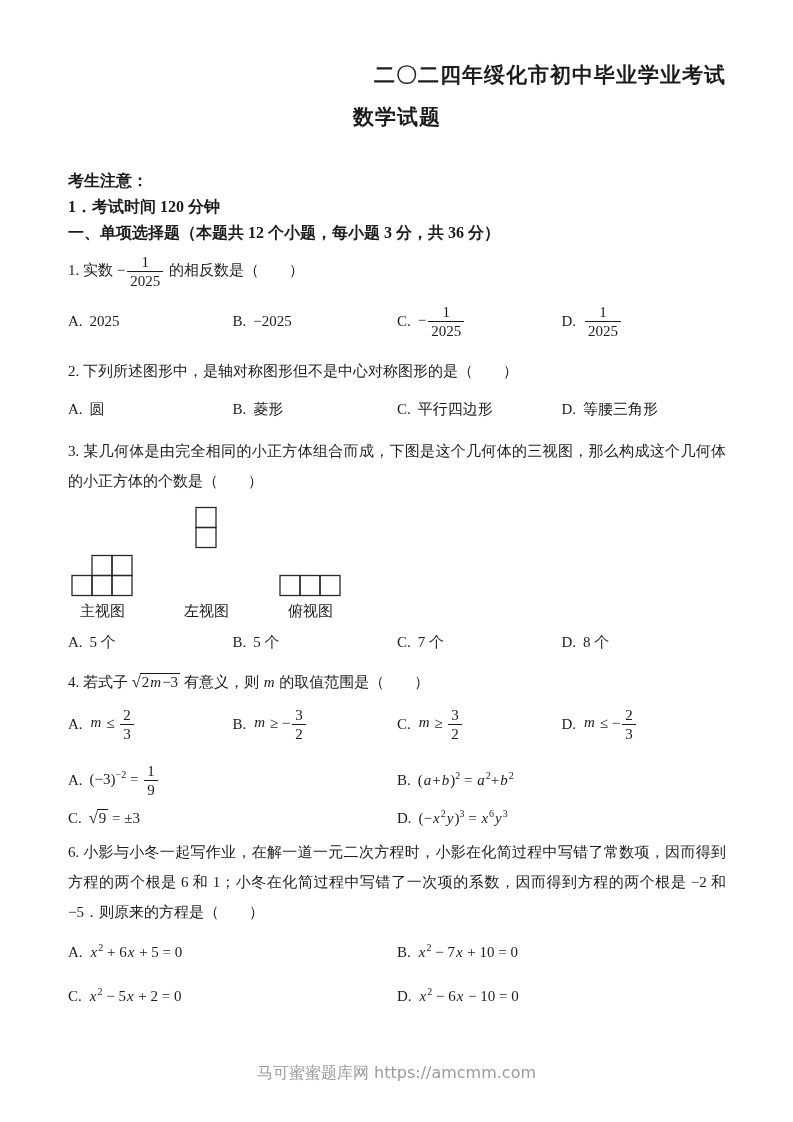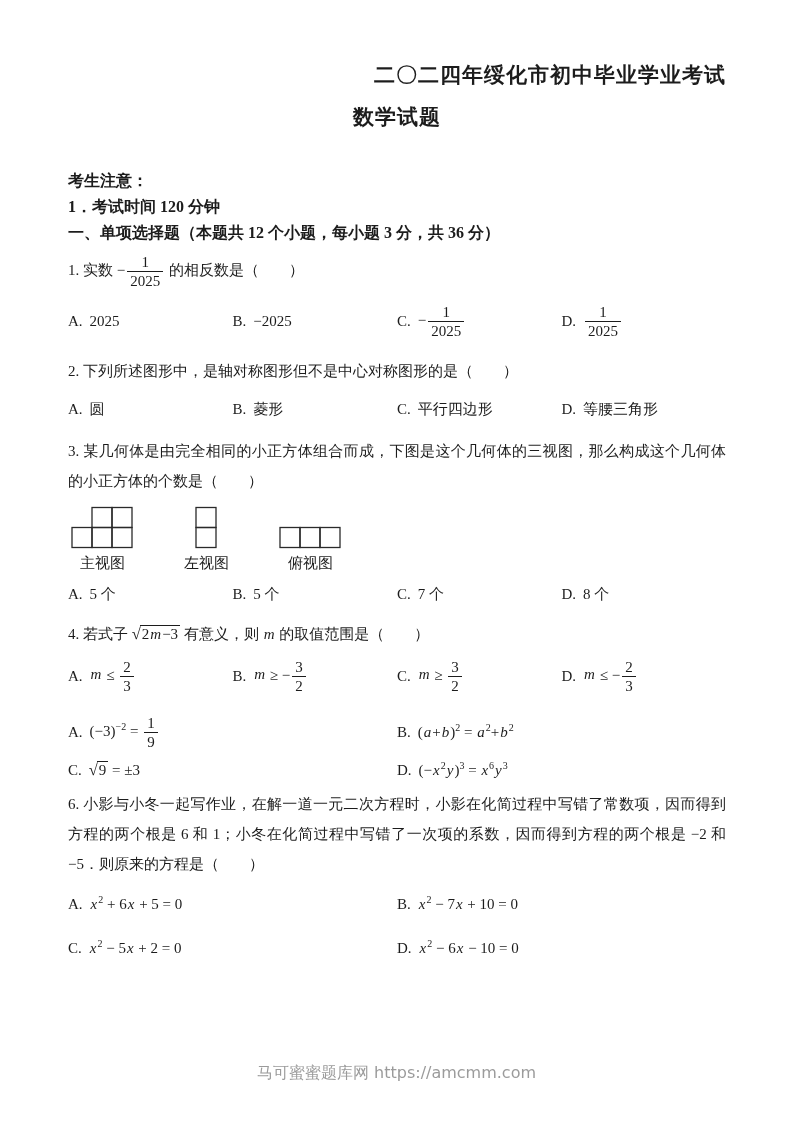--- a/index.html
+++ b/index.html
@@ -27,21 +27,21 @@
   .frac span{display:block;padding:0 3px;line-height:1.2;}
   .frac .num{border-bottom:1px solid #1c1c1c;}
   sup{font-size:10px;line-height:0;}
   .var{font-style:italic;padding:0 1px;}
   .sqrt{white-space:nowrap;}
   .sqrt .rsign{font-size:1.1em;margin-right:-1px;}
   .sqrt .rad{border-top:1.2px solid #1c1c1c;padding:0 2px;}
   .views{display:flex;align-items:flex-end;margin:10px 0 2px;}
   .view{display:flex;flex-direction:column;align-items:center;}
   .v1{margin-left:3px;}
-  .v2{margin-left:50px;}
+  .v2{margin-left:50px;gap:48px;}
   .v3{margin-left:50px;}
   .vlabel{font-size:15px;line-height:20px;margin-top:4px;}
   .views svg{display:block;}
   .mb14{margin-bottom:14px;}
   .mb16{margin-bottom:16px;}
   .mb8{margin-bottom:8px;}
   .mt2{margin-top:2px;}
   .footer{
     position:absolute;left:0;top:1063px;width:100%;text-align:center;
     color:#9b9b9b;font-size:16px;

